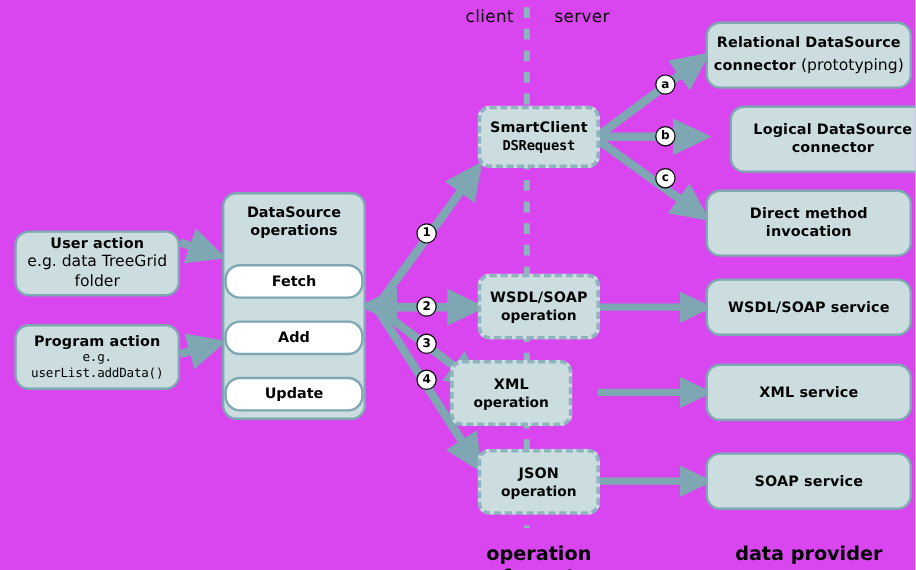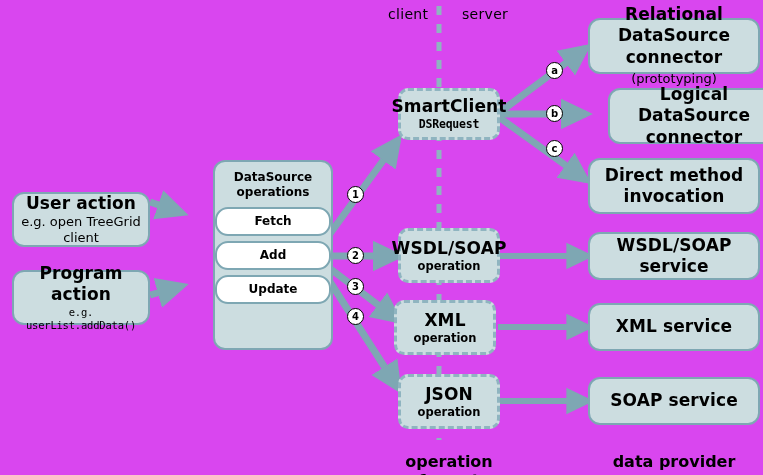--- a/index.html
+++ b/index.html
@@ -38,21 +38,21 @@
     line-height: 1.25;
   }
   .node.dashed {
     border-style: dashed;
     border-width: 3px;
     border-color: #8fb4c0;
     border-radius: 10px;
   }
   .t-bold {
     font-weight: bold;
-    font-size: 17px;
+    font-size: 12px;
     letter-spacing: 0.1px;
   }
   .t-sub {
     font-weight: bold;
     font-size: 11.5px;
   }
   .t-light {
     font-weight: normal;
     font-size: 13px;
   }
@@ -65,23 +65,22 @@
   .t-inline {
     display: inline;
   }
   .ops-title {
     font-weight: bold;
     font-size: 12px;
     margin-top: 8px;
     margin-bottom: 7px;
   }
   #ops-box {
-    justify-content: flex-start;
+    justify-content: space-between;
     padding: 0 2px;
-    margin-left: 28px;
   }
   .op-pill {
     width: 100%;
     height: 25px;
     margin-bottom: 5px;
     background: #ffffff;
     border: 2px solid #7ea7b3;
     border-radius: 13px;
     display: flex;
     align-items: center;
@@ -159,21 +158,21 @@
     <line x1="498" y1="327" x2="588" y2="327" stroke="#7ea7b3" stroke-width="6" marker-end="url(#ah)"></line>
 
     <line x1="498" y1="401" x2="588" y2="401" stroke="#7ea7b3" stroke-width="6" marker-end="url(#ah)"></line>
   </svg>
 
   <div class="divider-label" style="left:388px; top:6px;">client</div>
   <div class="divider-label" style="left:462px; top:6px;">server</div>
 
   <div class="node" style="left:12px; top:192px; width:138px; height:55px;">
     <div class="t-bold">User action</div>
-    <div class="t-light">e.g. open TreeGrid client</div>
+    <div class="t-light">e.g. data TreeGrid folder</div>
   </div>
 
   <div class="node" style="left:12px; top:270px; width:138px; height:55px;">
     <div class="t-bold">Program action</div>
     <div class="t-mono">e.g. userList.addData()</div>
   </div>
 
   <div class="node" id="ops-box" style="left:185px; top:160px; width:120px; height:190px;">
     <div class="ops-title">
       <div>DataSource</div>
@@ -187,21 +186,21 @@
   <div class="node dashed" style="left:398px; top:88px; width:102px; height:52px;">
     <div class="t-bold">SmartClient</div>
     <div class="t-mono" style="font-size:11.5px; font-weight:bold;">DSRequest</div>
   </div>
 
   <div class="node dashed" style="left:398px; top:228px; width:102px; height:55px;">
     <div class="t-bold">WSDL/SOAP</div>
     <div class="t-sub">operation</div>
   </div>
 
-  <div class="node dashed" style="left:394px; top:300px; width:102px; height:55px;">
+  <div class="node dashed" style="left:375px; top:300px; width:102px; height:55px;">
     <div class="t-bold">XML</div>
     <div class="t-sub">operation</div>
   </div>
 
   <div class="node dashed" style="left:398px; top:374px; width:102px; height:55px;">
     <div class="t-bold">JSON</div>
     <div class="t-sub">operation</div>
   </div>
 
   <div class="node" style="left:588px; top:18px; width:172px; height:56px;">

